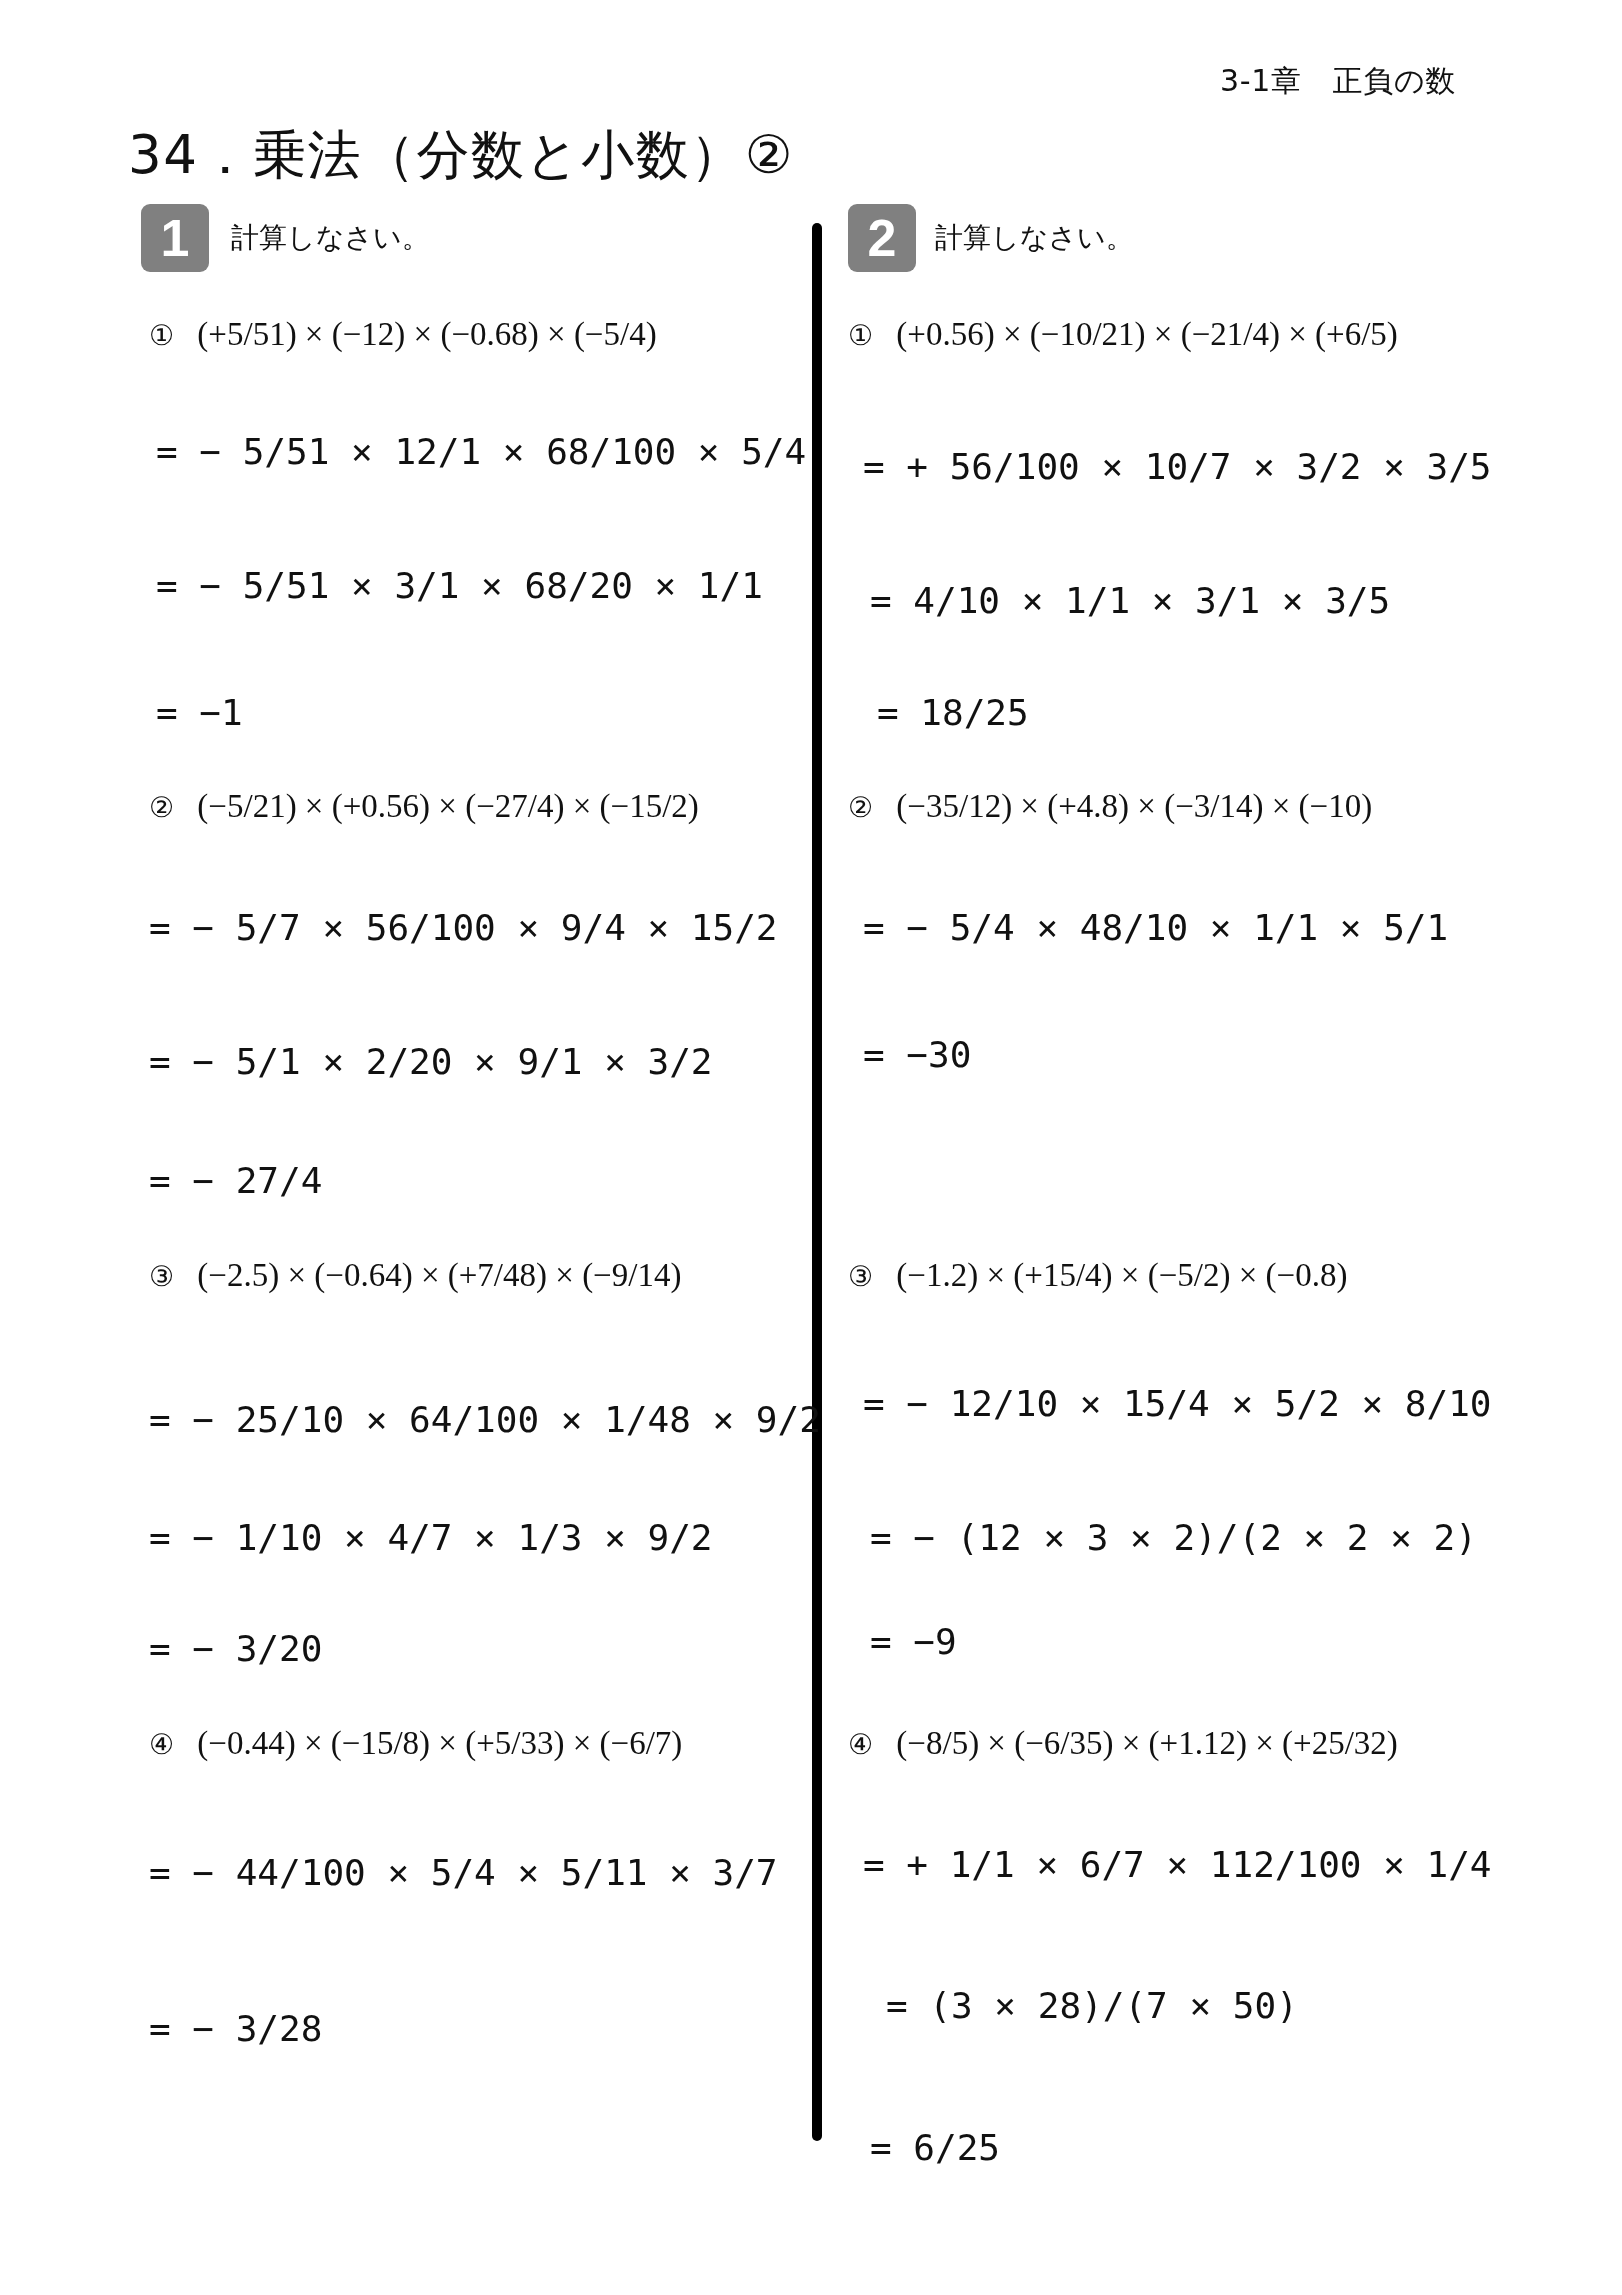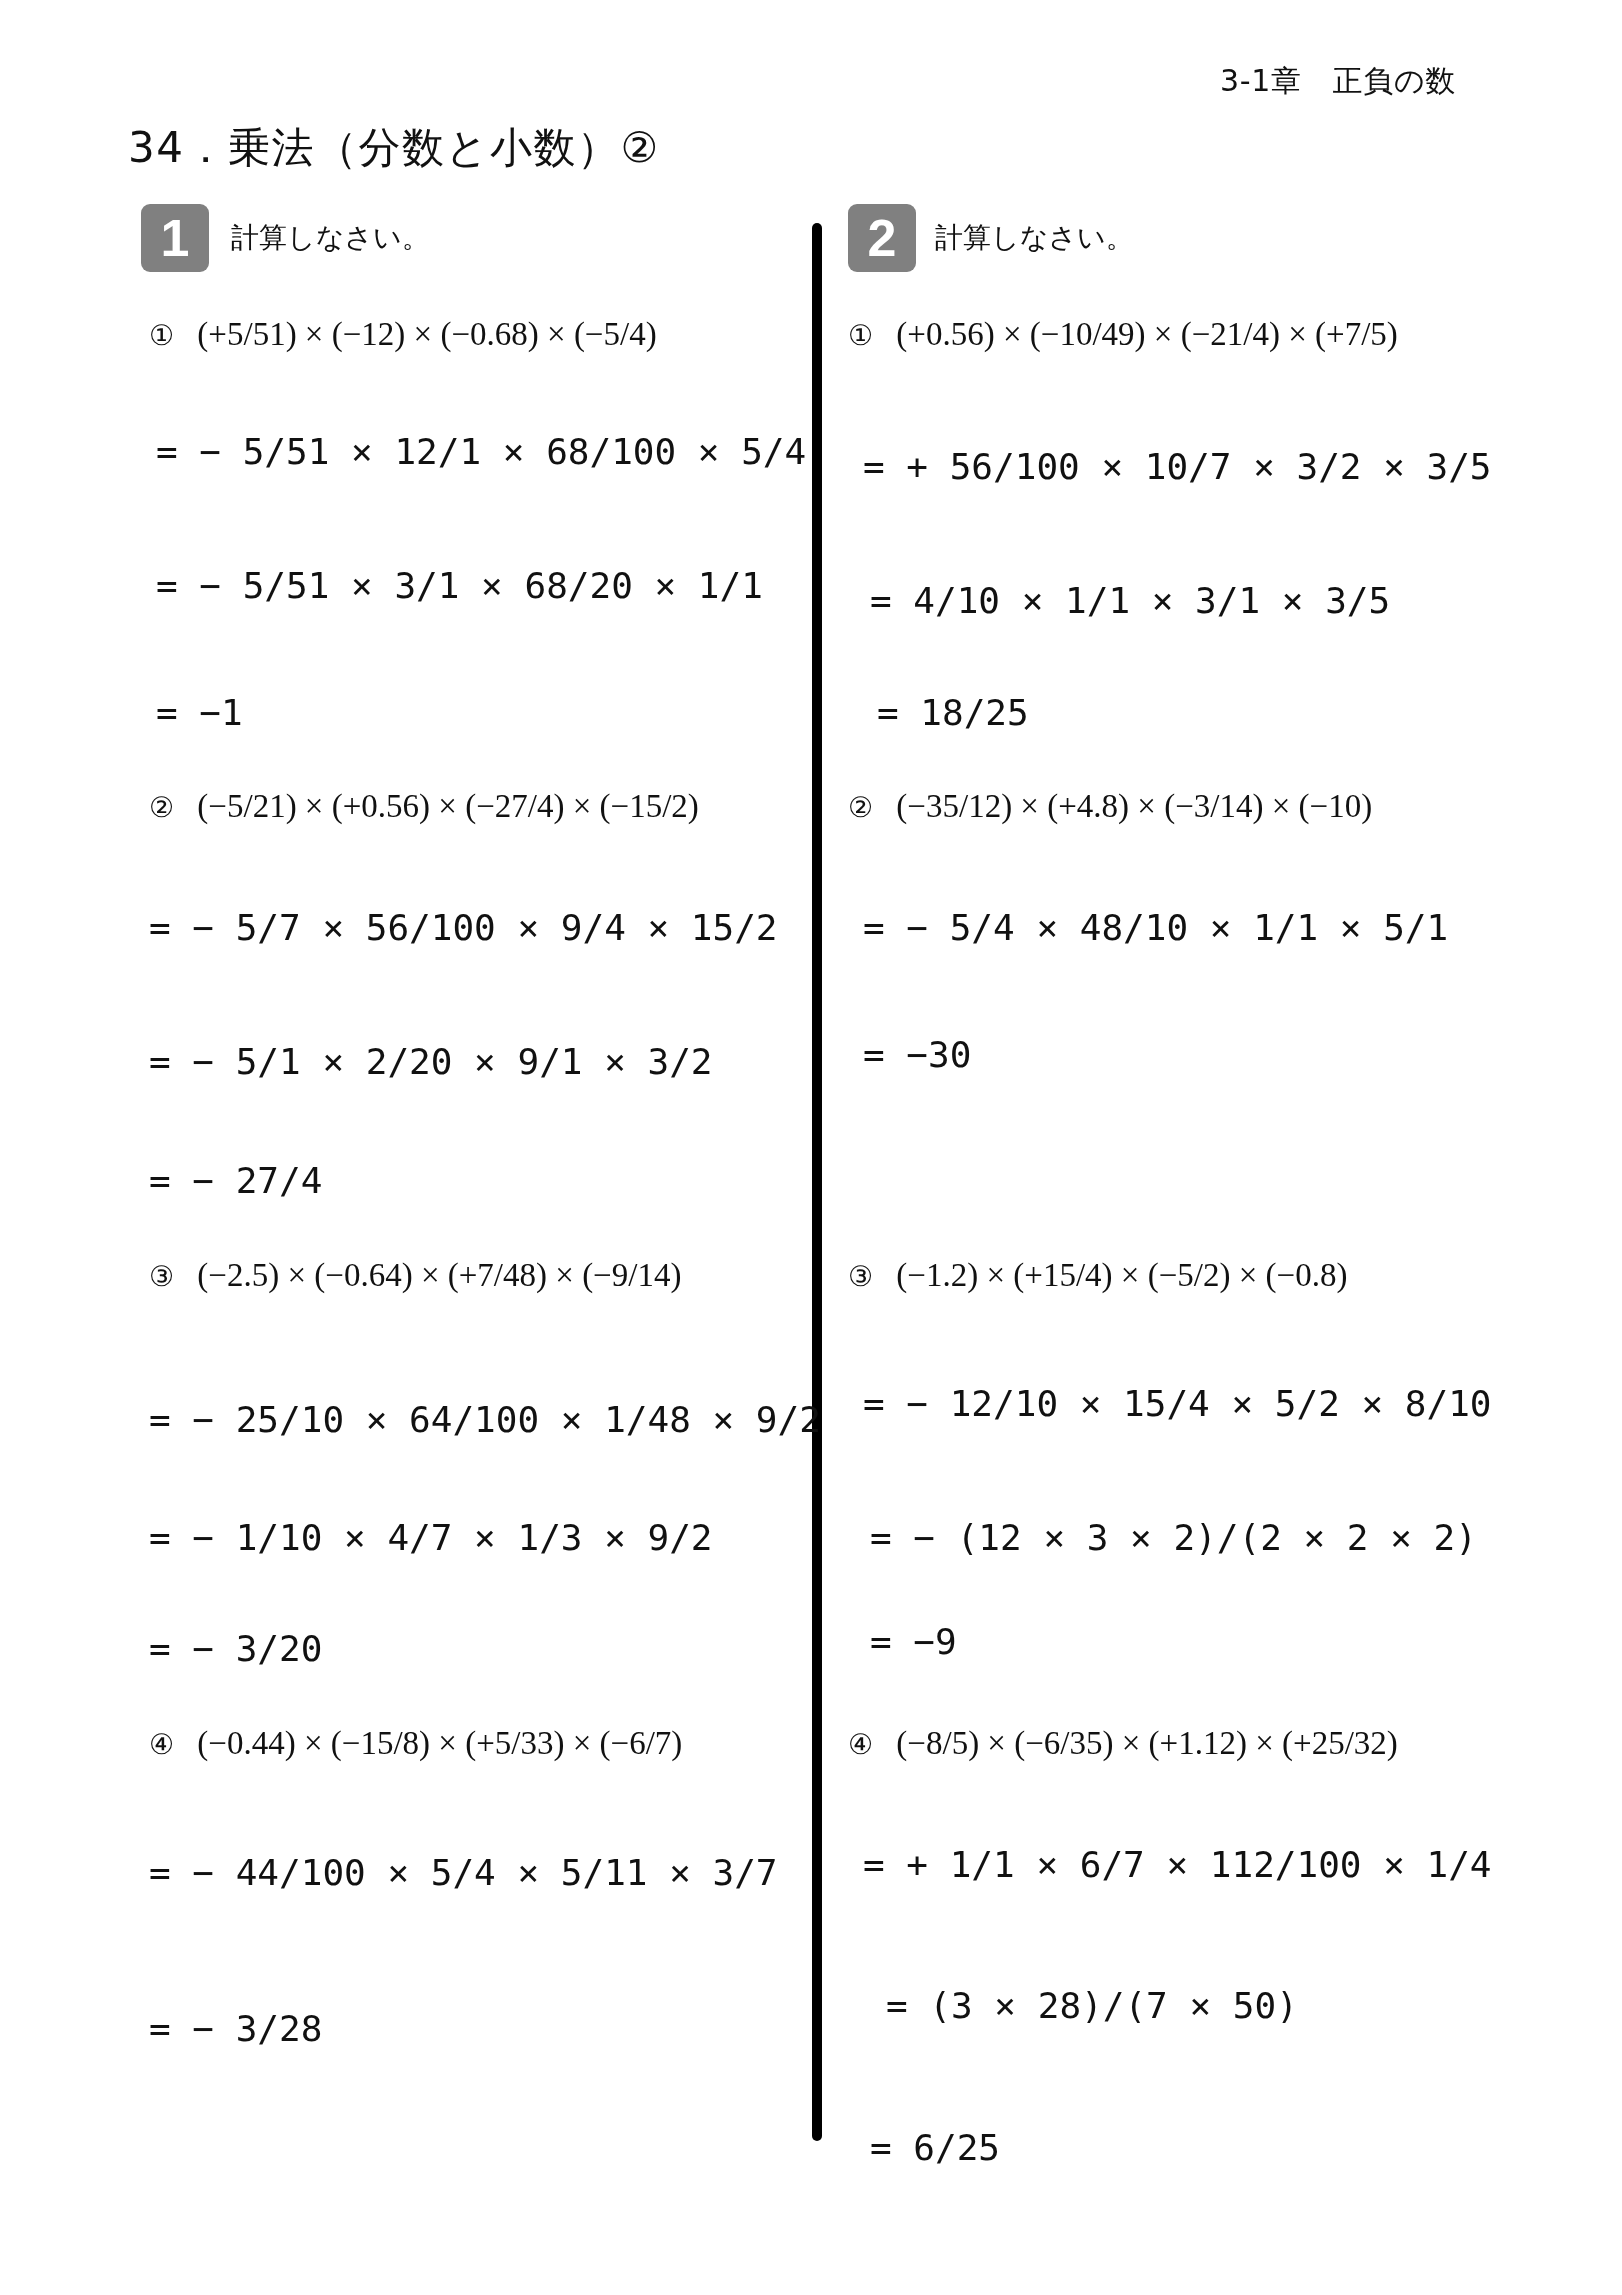--- a/index.html
+++ b/index.html
@@ -1,19 +1,19 @@
 <!DOCTYPE html>
 <html style="font-size:12px"><head>
 <meta charset="utf-8">
 <style>
   html, body { margin:0; padding:0; background:#ffffff; }
   body { width:1623px; height:2295px; position:relative; overflow:hidden;
          font-family:"DejaVu Sans", sans-serif; color:#111; }
   .chapter { position:absolute; left:1220px; top:61px; font-size:30px; letter-spacing:0.7px; }
-  .title { position:absolute; left:128px; top:120px; font-size:42px; letter-spacing:1.5px; }
+  .title { position:absolute; left:128px; top:120px; font-size:53px; letter-spacing:1.5px; }
   .badge { position:absolute; width:68px; height:68px; border-radius:9px; background:#808080;
            color:#fff; font-family:"Liberation Sans", sans-serif; font-weight:bold; font-size:52px;
            display:flex; align-items:center; justify-content:center; }
   .instr { position:absolute; font-size:28px; }
   .divider { position:absolute; left:812px; top:223px; width:10.4px; height:1918px; background:#000; border-radius:5.2px; }
   .prob { position:absolute; font-family:"Liberation Serif", serif; font-size:33px; white-space:nowrap; }
   .pnum { font-family:"DejaVu Sans", sans-serif; font-size:28px; margin-right:15px; }
   .step { position:absolute; font-family:"DejaVu Sans Mono", monospace; font-size:36px; white-space:nowrap; color:#111; }
 </style>
 </head>
@@ -56,21 +56,21 @@
 
 <div class="prob" style="left:149px;top:1725px;">
   <span class="pnum">④</span>
   <span>(−0.44) × (−15/8) × (+5/33) × (−6/7)</span>
 </div>
 <div class="step" style="left:149px;top:1852px;">= − 44/100 × 5/4 × 5/11 × 3/7</div>
 <div class="step" style="left:149px;top:2008px;">= − 3/28</div>
 
 <div class="prob" style="left:848px;top:316px;">
   <span class="pnum">①</span>
-  <span>(+0.56) × (−10/49) × (−21/4) × (+7/5)</span>
+  <span>(+0.56) × (−10/21) × (−21/4) × (+6/5)</span>
 </div>
 <div class="step" style="left:863px;top:446px;">= + 56/100 × 10/7 × 3/2 × 3/5</div>
 <div class="step" style="left:870px;top:580px;">= 4/10 × 1/1 × 3/1 × 3/5</div>
 <div class="step" style="left:877px;top:692px;">= 18/25</div>
 
 <div class="prob" style="left:848px;top:788px;">
   <span class="pnum">②</span>
   <span>(−35/12) × (+4.8) × (−3/14) × (−10)</span>
 </div>
 <div class="step" style="left:863px;top:907px;">= − 5/4 × 48/10 × 1/1 × 5/1</div>

